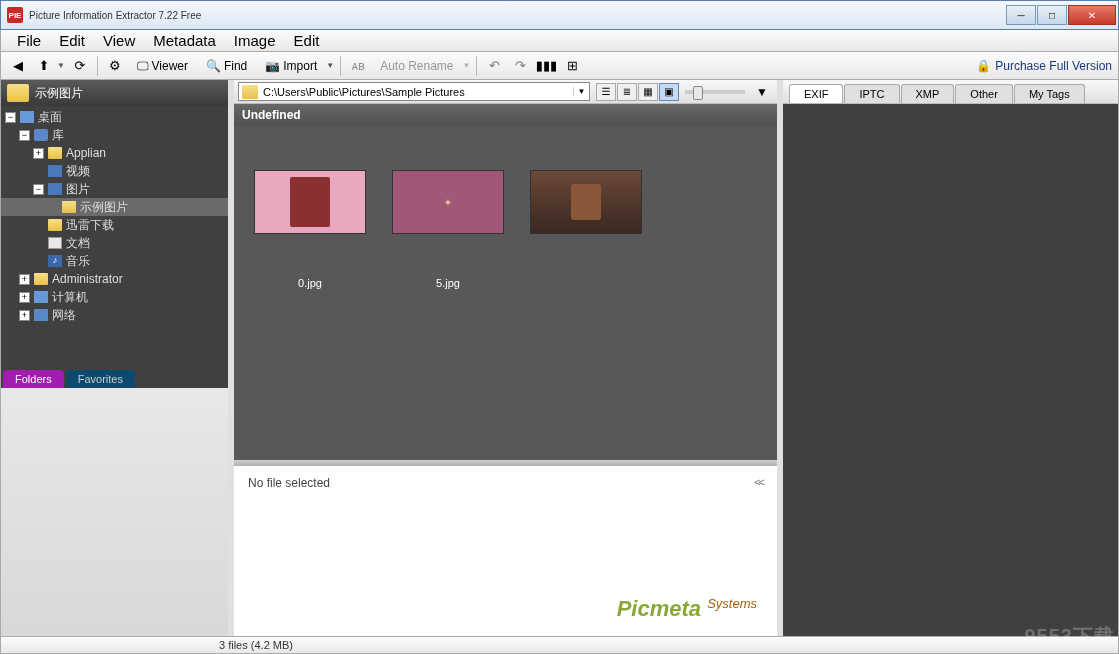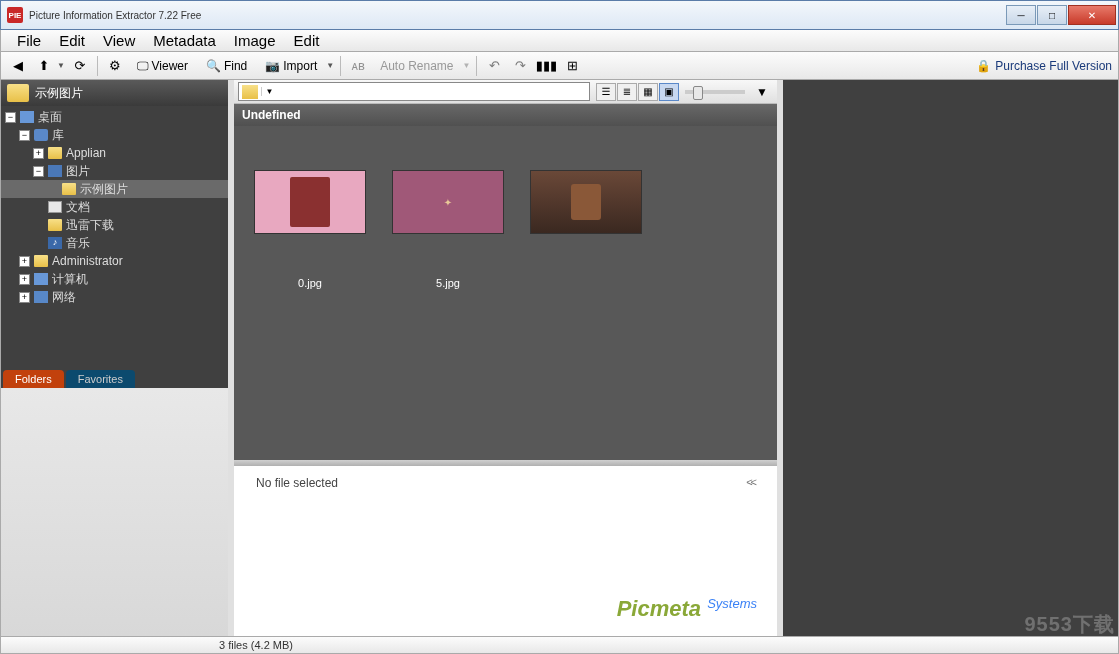--- a/index.html
+++ b/index.html
@@ -41,21 +41,21 @@
 .tico { width: 14px; height: 12px; flex-shrink: 0; }
 .tico.folder { background: linear-gradient(#f8e088,#e8c048); border-radius: 1px; }
 .tico.lib { background: #5a88c8; border-radius: 2px; }
 .tico.vid { background: #4a78b8; }
 .tico.doc { background: #e8e8e8; border: 1px solid #999; }
 .tico.music { background: #3a68a8; color: #fff; font-size: 9px; text-align: center; }
 .tico.computer { background: #6898d8; }
 .tico.net { background: #5888c8; }
 .folder-tabs { height: 22px; background: #404040; display: flex; align-items: flex-end; }
 .ftab { padding: 3px 12px; font-size: 11px; color: #ccc; background: #0c4a6e; border-top-left-radius: 4px; border-top-right-radius: 4px; margin-left: 2px; cursor: pointer; }
-.ftab.active { background: #c2410c; color: #fff; }
+.ftab.active { background: #a21caf; color: #fff; }
 .left-bottom { flex: 1; background: linear-gradient(#e8e8e8,#d8d8d8); }
 
 .vgrip { width: 6px; background: #e0e0e0; cursor: ew-resize; }
 
 
 .centerpanel { flex: 1; display: flex; flex-direction: column; }
 .pathbar { height: 24px; background: linear-gradient(#f8f8f8,#e0e0e0); display: flex; align-items: center; padding: 0 4px; gap: 6px; border-bottom: 1px solid #bbb; }
 .pathinput { flex: 1; display: flex; align-items: center; border: 1px solid #888; background: #fff; height: 19px; }
 .pathicon { width: 16px; height: 14px; background: linear-gradient(#f8e088,#e8c048); margin: 0 3px; }
 .pathtext { flex: 1; font-size: 11px; padding: 0 2px; }
@@ -68,41 +68,41 @@
 
 .thumbarea { flex: 1; background: #585858; display: flex; flex-direction: column; }
 .grouphdr { padding: 4px 8px; font-size: 12px; font-weight: bold; color: #fff; background: linear-gradient(#686868,#505050); }
 .thumbs { display: flex; gap: 18px; padding: 44px 16px 16px; }
 .thumb { width: 120px; display: flex; flex-direction: column; align-items: center; gap: 6px; cursor: pointer; }
 .thumbimg { width: 112px; height: 64px; border: 1px solid #333; }
 .thumblabel { font-size: 11px; color: #fff; text-align: center; line-height: 1.3; margin-top: 36px; }
 
 .hgrip { height: 6px; background: linear-gradient(#d0d0d0,#b0b0b0); cursor: ns-resize; }
 .detailpane { height: 170px; background: #fff; display: flex; flex-direction: column; }
-.detailhdr { display: flex; justify-content: space-between; padding: 10px 22px 4px; font-size: 12px; color: #444; }
+.detailhdr { display: flex; justify-content: space-between; padding: 10px 14px 4px; font-size: 12px; color: #444; }
 .collapse-ico { font-size: 11px; color: #777; cursor: pointer; letter-spacing: -2px; }
 .brand { margin-top: auto; text-align: right; padding: 0 20px 14px; font-size: 22px; }
 .brand .p { color: #8aa838; font-weight: bold; font-style: italic; }
-.brand .sys { color: #3b82f6; font-size: 13px; font-style: italic; vertical-align: top; }
+.brand .sys { color: #a16207; font-size: 13px; font-style: italic; vertical-align: top; }
 
 .vgrip2 { width: 6px; background: #e0e0e0; cursor: ew-resize; }
 
 
 .rightpanel { width: 335px; display: flex; flex-direction: column; }
 .metatabs { height: 24px; background: linear-gradient(#f8f8f8,#e0e0e0); display: flex; align-items: flex-end; padding: 0 6px; gap: 1px; border-bottom: 1px solid #bbb; }
 .mtab { padding: 3px 14px; font-size: 11px; background: #e0e0e0; border: 1px solid #aaa; border-bottom: none; border-top-left-radius: 3px; border-top-right-radius: 3px; cursor: pointer; }
 .mtab.active { background: #fff; }
 .metabody { flex: 1; background: #404040; }
 
 
 .statusbar { height: 17px; border: 1px solid #aaa; border-top: none; background: linear-gradient(#fcfcfc,#e8e8e8); display: flex; align-items: center; font-size: 11px; color: #333; }
 .statusbar .spacer { width: 218px; }
 
 
-.watermark { position: absolute; right: 4px; bottom: 16px; font-size: 20px; color: rgba(255,255,255,.25); font-weight: bold; letter-spacing: 1px; pointer-events: none; }
+.watermark { position: absolute; right: 4px; bottom: 4px; font-size: 20px; color: rgba(255,255,255,.25); font-weight: bold; letter-spacing: 1px; pointer-events: none; }
 </style>
 </head>
 <body>
 
 <div class="titlebar">
   <div class="app-icon">PIE</div>
   <div class="title-text">Picture Information Extractor 7.22 Free</div>
   <div class="winbtns">
     <div class="winbtn">─</div>
     <div class="winbtn">□</div>
@@ -164,38 +164,43 @@
           <span class="expander">−</span>
           <span class="tico lib"></span>
           <span>库</span>
         </div>
       <div class="tree-row" style="padding-left:32px">
           <span class="expander">+</span>
           <span class="tico folder"></span>
           <span>Applian</span>
         </div>
       <div class="tree-row" style="padding-left:32px">
+          <span class="expander none">+</span>
+          <span class="tico vid"></span>
+          <span>视频</span>
+        </div>
+      <div class="tree-row" style="padding-left:32px">
           <span class="expander">−</span>
           <span class="tico vid"></span>
           <span>图片</span>
         </div>
       <div class="tree-row sel" style="padding-left:46px">
           <span class="expander none">+</span>
           <span class="tico folder"></span>
           <span>示例图片</span>
         </div>
       <div class="tree-row" style="padding-left:32px">
           <span class="expander none">+</span>
+          <span class="tico folder"></span>
+          <span>迅雷下载</span>
+        </div>
+      <div class="tree-row" style="padding-left:32px">
+          <span class="expander none">+</span>
           <span class="tico doc"></span>
           <span>文档</span>
-        </div>
-      <div class="tree-row" style="padding-left:32px">
-          <span class="expander none">+</span>
-          <span class="tico folder"></span>
-          <span>迅雷下载</span>
         </div>
       <div class="tree-row" style="padding-left:32px">
           <span class="expander none">+</span>
           <span class="tico music">♪</span>
           <span>音乐</span>
         </div>
       <div class="tree-row" style="padding-left:18px">
           <span class="expander">+</span>
           <span class="tico folder"></span>
           <span>Administrator</span>
@@ -217,20 +222,21 @@
     </div>
     <div class="left-bottom"></div>
   </div>
 
   <div class="vgrip"></div>
 
   <div class="centerpanel">
     <div class="pathbar">
       <div class="pathinput">
         <div class="pathicon"></div>
+        <div class="pathtext">C:\Users\Public\Pictures\Sample Pictures</div>
         <div class="pathdrop">▼</div>
       </div>
       <div class="viewbtns">
         <div class="viewbtn">☰</div>
         <div class="viewbtn">≣</div>
         <div class="viewbtn">▦</div>
         <div class="viewbtn active">▣</div>
       </div>
       <div class="slider-bar"></div>
       <div class="tbtn" style="font-size:12px">▼</div>
@@ -268,20 +274,27 @@
       </div>
       <div class="brand">
         <span class="p">Picmeta</span> <span class="sys">Systems</span>
       </div>
     </div>
   </div>
 
   <div class="vgrip2"></div>
 
   <div class="rightpanel">
+    <div class="metatabs">
+      <div class="mtab active">EXIF</div>
+      <div class="mtab">IPTC</div>
+      <div class="mtab">XMP</div>
+      <div class="mtab">Other</div>
+      <div class="mtab">My Tags</div>
+    </div>
     <div class="metabody"></div>
   </div>
 </div>
 
 <div class="statusbar">
   <div class="spacer"></div>
   <span>3 files (4.2 MB)</span>
 </div>
 
 <div class="watermark">9553下载</div>

